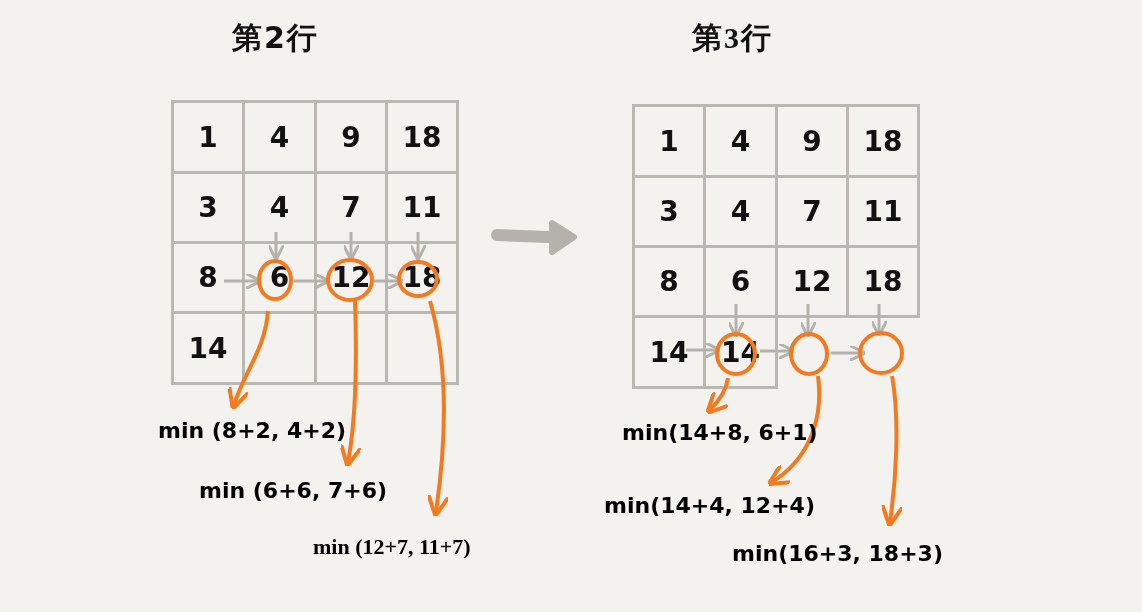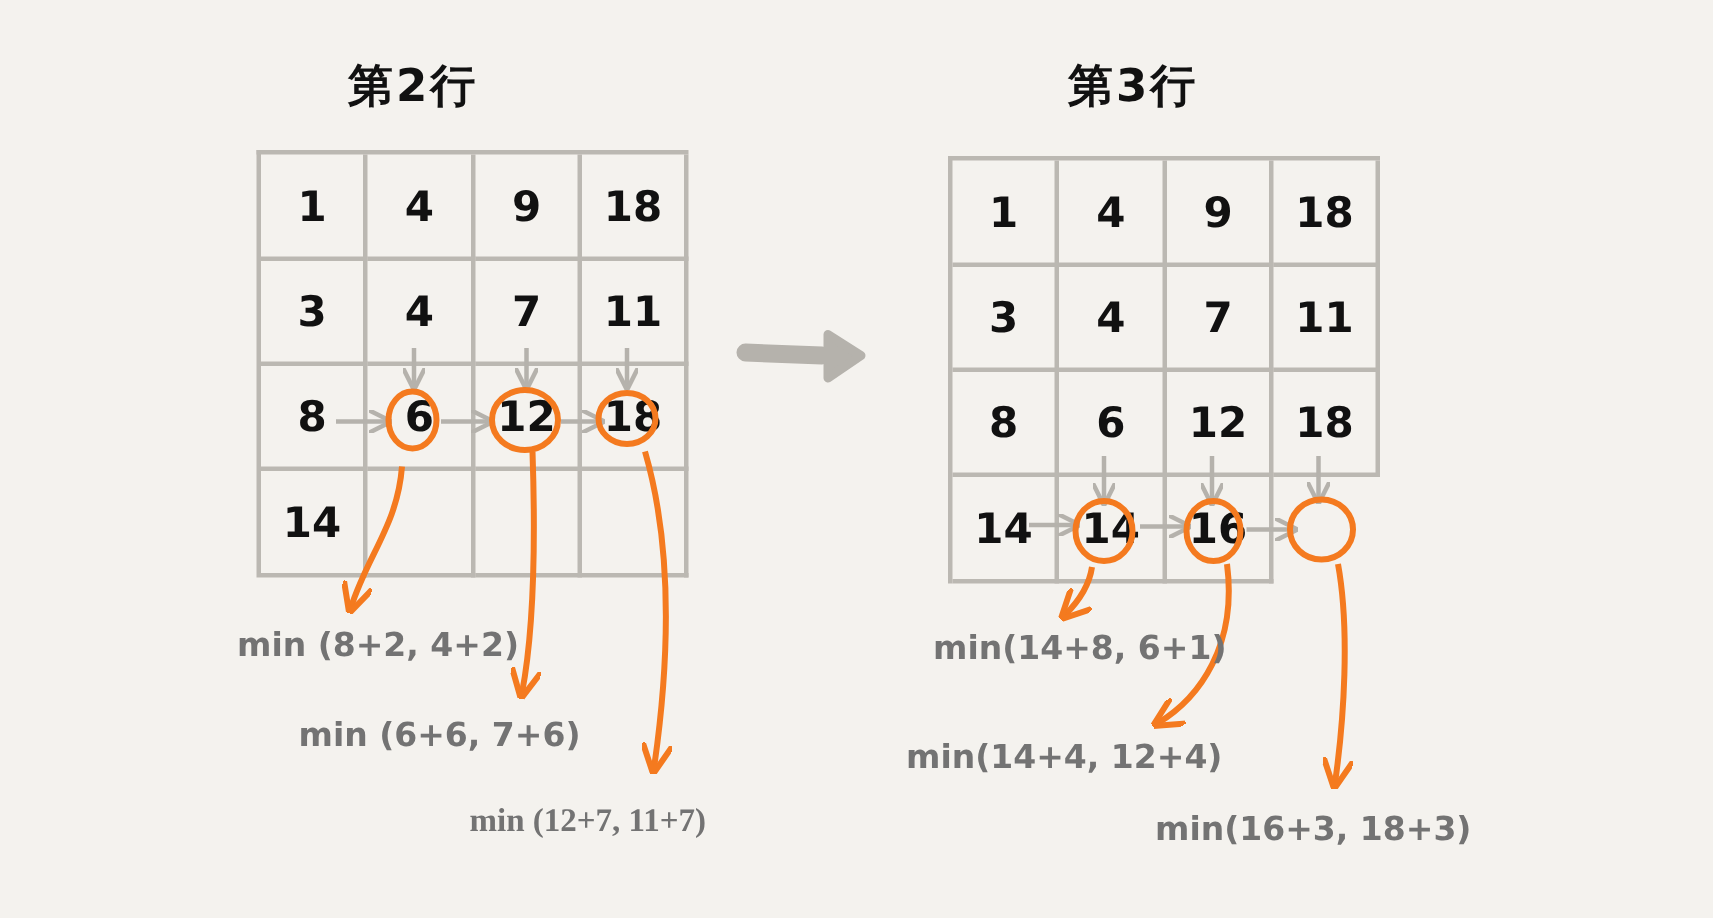--- a/index.html
+++ b/index.html
@@ -1,27 +1,27 @@
 <!DOCTYPE html>
 <html><head>
 <meta charset="utf-8">
 <style>
   html,body{margin:0;padding:0;}
   body{width:1142px;height:612px;background:#f4f2ee;position:relative;overflow:hidden;font-family:"DejaVu Sans",sans-serif;}
-  .title{position:absolute;font-size:30px;font-weight:bold;color:#111;letter-spacing:2px;margin-top:19px;}
+  .title{position:absolute;font-size:30px;font-weight:bold;color:#111;letter-spacing:2px;}
   .grid{position:absolute;display:grid;border-top:3px solid #bbb8b2;border-left:3px solid #bbb8b2;}
   .cell{border-right:3px solid #bbb8b2;border-bottom:3px solid #bbb8b2;display:flex;align-items:center;justify-content:center;font-size:28px;font-weight:bold;color:#111;box-sizing:border-box;}
   svg.overlay{position:absolute;left:0;top:0;}
-  .formula{position:absolute;font-size:22px;font-weight:bold;color:#737373;white-space:nowrap;}
+  .formula{position:absolute;font-size:22px;font-weight:bold;color:#000000;white-space:nowrap;}
 </style>
 </head>
 <body>
 
 <div class="title" style="left:232px;top:18px;">第2行</div>
-<div class="title" style="left:712px;top:18px;">第3行</div>
+<div class="title" style="left:692px;top:18px;font-family:Liberation Serif, serif;">第3行</div>
 
 <div class="grid" style="left:171px;top:100px;grid-template-columns:71px 72px 71px 71px;grid-template-rows:71px 70px 70px 71px;">
   <div class="cell">1</div>
   <div class="cell">4</div>
   <div class="cell">9</div>
   <div class="cell">18</div>
   <div class="cell">3</div>
   <div class="cell">4</div>
   <div class="cell">7</div>
   <div class="cell">11</div>
@@ -43,21 +43,20 @@
   <div class="cell">3</div>
   <div class="cell">4</div>
   <div class="cell">7</div>
   <div class="cell">11</div>
   <div class="cell">8</div>
   <div class="cell">6</div>
   <div class="cell">12</div>
   <div class="cell">18</div>
   <div class="cell">14</div>
   <div class="cell">14</div>
-  <div class="cell">16</div>
 </div>
 
 <svg class="overlay" width="1142" height="612">
   <defs>
     <marker id="ga" viewBox="0 0 10 10" refX="8" refY="5" markerWidth="5" markerHeight="5" orient="auto">
         <path d="M0,0 L10,5 L0,10" fill="none" stroke="#b5b2ac" stroke-width="2"></path>
       </marker>
     <marker id="oa" viewBox="0 0 10 10" refX="8" refY="5" markerWidth="5" markerHeight="5" orient="auto">
         <path d="M0,0 L10,5 L0,10" fill="none" stroke="#f47a1f" stroke-width="2"></path>
       </marker>
@@ -104,13 +103,13 @@
     <path d="M892,376 C900,420 896,480 890,522"></path>
   </g>
 </svg>
 
 <div class="formula" style="left:158px;top:418px;">min (8+2, 4+2)</div>
 <div class="formula" style="left:199px;top:478px;">min (6+6, 7+6)</div>
 <div class="formula" style="left:313px;top:534px;font-family:Liberation Serif, serif;">min (12+7, 11+7)</div>
 
 <div class="formula" style="left:622px;top:420px;">min(14+8, 6+1)</div>
 <div class="formula" style="left:604px;top:493px;">min(14+4, 12+4)</div>
-<div class="formula" style="left:770px;top:541px;">min(16+3, 18+3)</div>
+<div class="formula" style="left:732px;top:541px;">min(16+3, 18+3)</div>
 
 </body></html>

